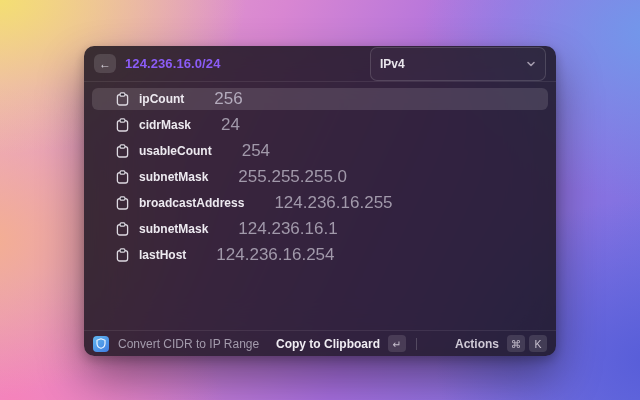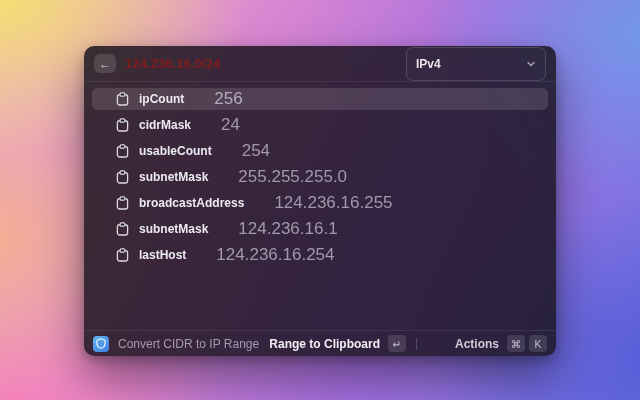--- a/index.html
+++ b/index.html
@@ -49,25 +49,25 @@
     line-height: 1;
     display: flex; align-items: center; justify-content: center;
     cursor: pointer;
     flex: 0 0 auto;
   }
   .title {
     margin-left: 9px;
     font-size: 13px;
     font-weight: 600;
     letter-spacing: 0.1px;
-    color: #7f1d1d;
+    color: #8b5cf6;
   }
   .spacer { flex: 1; }
   .dropdown {
-    width: 140px; height: 25px;
+    width: 176px; height: 25px;
     border: 1px solid rgba(255,255,255,0.14);
     background: rgba(255,255,255,0.02);
     border-radius: 7px;
     display: flex; align-items: center;
     padding: 16px 9px;
     cursor: pointer;
   }
   .dropdown-value { font-size: 12px; font-weight: 600; color: #e9e6ec; flex: 1; }
   .chev { width: 10px; height: 10px; flex: 0 0 auto; }
 
@@ -216,21 +216,21 @@
   <div class="footer">
     <div class="app-icon">
       <svg width="10" height="11" viewBox="0 0 10 11">
         <path d="M5 0.8 L9 2.3 V5.4 C9 8 7.2 9.6 5 10.3 C2.8 9.6 1 8 1 5.4 V2.3 Z" fill="none" stroke="#eaf4ff" stroke-width="1.2" stroke-linejoin="round"></path>
       </svg>
     </div>
     <span class="cmd-name">Convert CIDR to IP Range</span>
     <div class="spacer"></div>
 
     <button class="footer-btn">
-      <span class="primary-label">Range to Clipboard</span>
+      <span class="primary-label">Copy to Clipboard</span>
       <span class="key">↵</span>
     </button>
 
     <div class="vdiv"></div>
 
     <button class="footer-btn">
       <span class="actions-label">Actions</span>
       <span class="key">⌘</span>
       <span class="key">K</span>
     </button>

